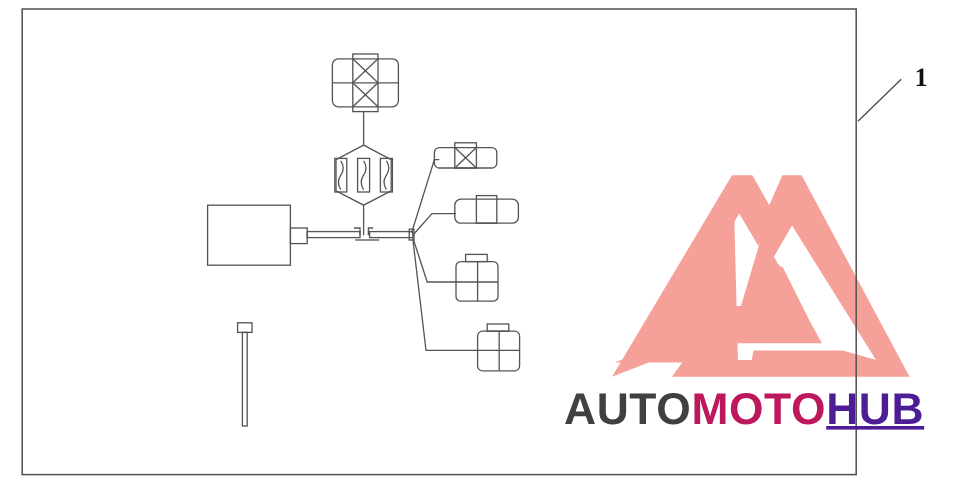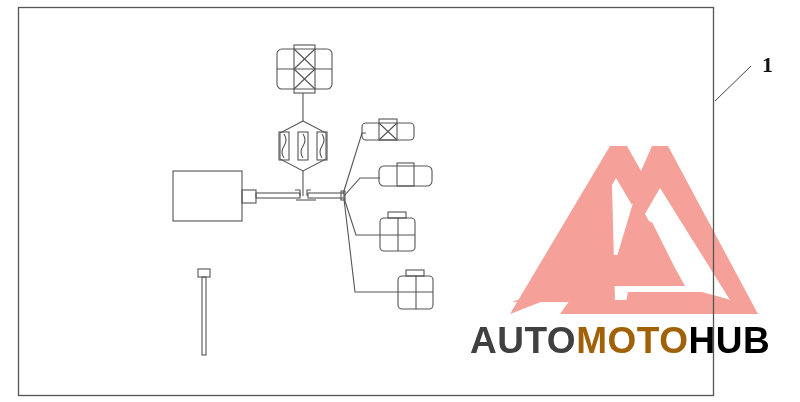--- a/index.html
+++ b/index.html
@@ -1,22 +1,22 @@
 <!DOCTYPE html>
 <html><head>
 <meta charset="utf-8">
 <style>
   html,body{margin:0;padding:0;background:#fff;}
   body{width:800px;height:402px;position:relative;overflow:hidden;font-family:"Liberation Serif",serif;}
   #stage{position:absolute;left:0;top:0;width:800px;height:402px;}
   .callout{position:absolute;left:762px;top:52px;font-family:"Liberation Serif",serif;font-weight:bold;font-size:22px;color:#111;}
   .wm-text{position:absolute;left:470px;top:320px;font-family:"Liberation Sans",sans-serif;font-weight:bold;font-size:37px;letter-spacing:0.5px;white-space:nowrap;}
   .wm-auto{color:#404040;}
-  .wm-moto{color:#a16207;}
-  .wm-hub{color:#000000;}
+  .wm-moto{color:#be185d;}
+  .wm-hub{color:#4c1d95;text-decoration:underline;}
 </style>
 </head>
 <body>
 
 <div id="stage">
 <svg width="800" height="402" viewBox="0 0 800 402" xmlns="http://www.w3.org/2000/svg">
 
   <g fill="#f6a09a">
 
     <polygon points="611,146 540,292 512,302 560,302 655,302 626,302 628,292 702,292 738,302 690,302 560,302 615,302"></polygon>

